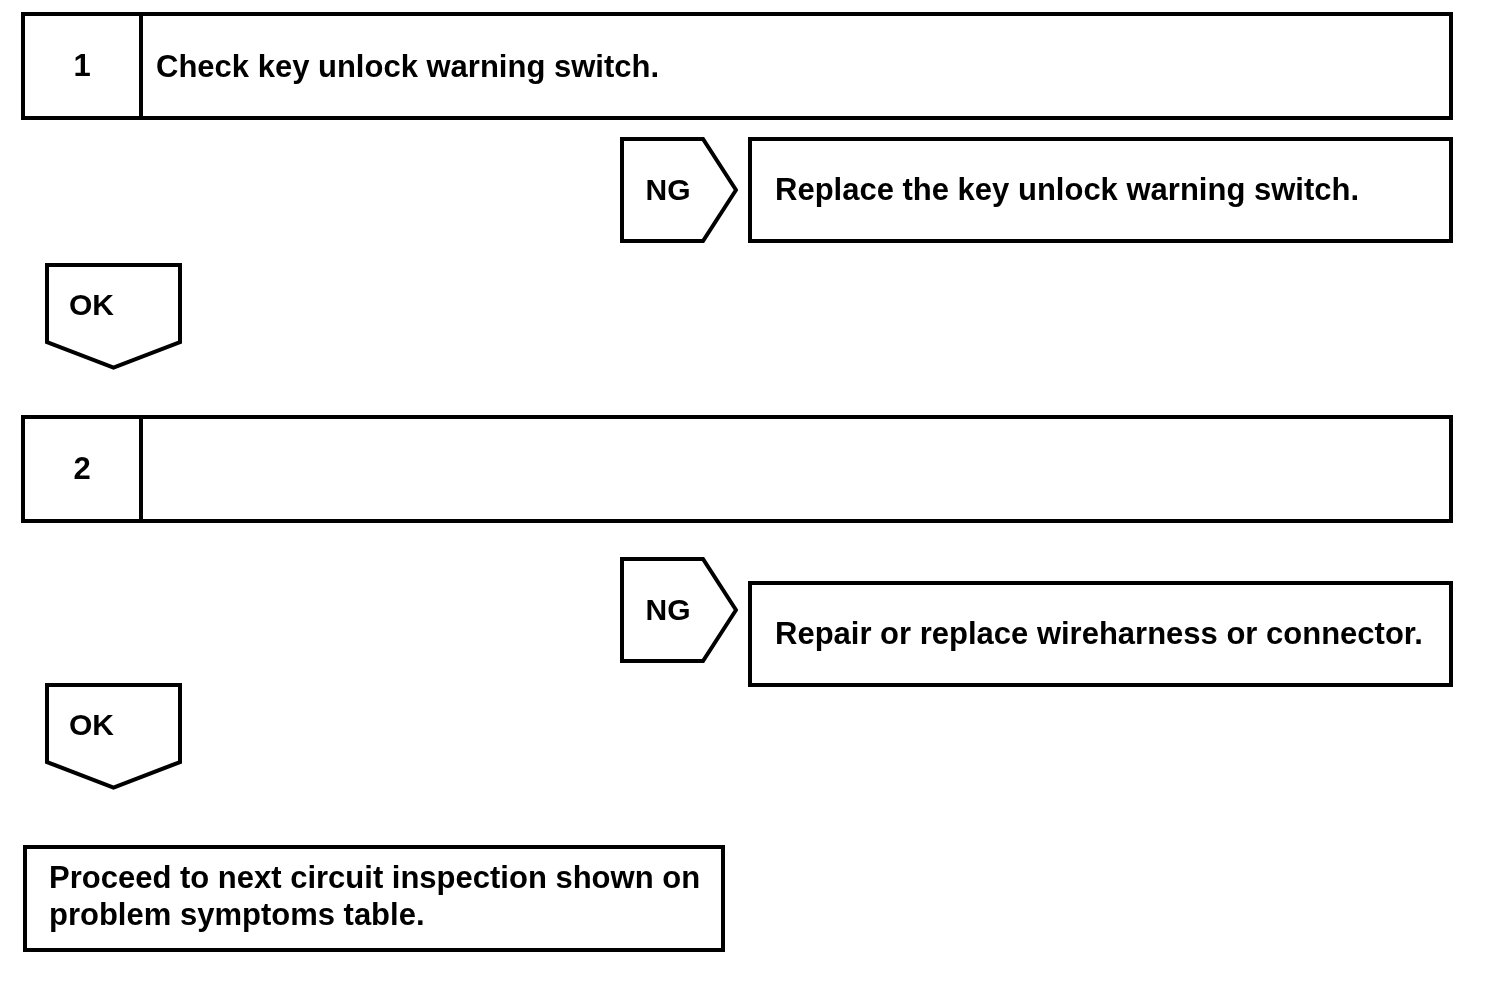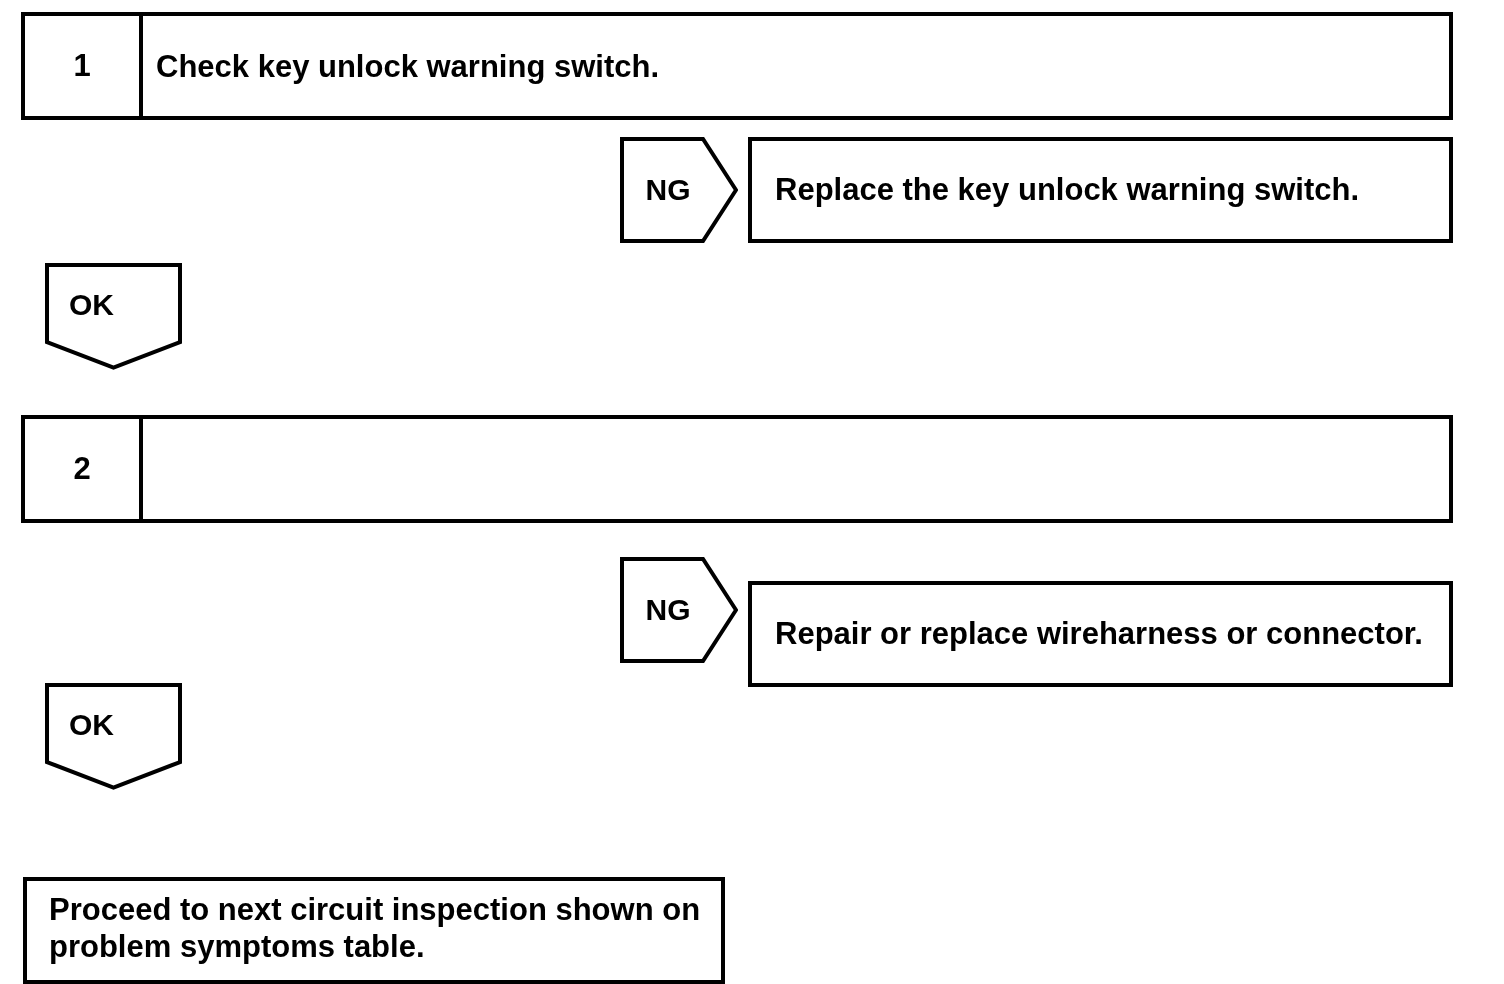--- a/index.html
+++ b/index.html
@@ -91,21 +91,20 @@
     left: 23px;
     top: 845px;
     width: 702px;
     height: 107px;
     border: 4px solid #000000;
     box-sizing: border-box;
     padding: 10px 8px 0 22px;
     font-size: 31px;
     line-height: 37px;
     background: #ffffff;
-    margin-top: 32px;
   }
 </style>
 </head>
 <body>
 
 <div class="canvas">
 
   <div class="step" style="top:12px;">
     <div class="num">1</div>
     <div class="instr">

